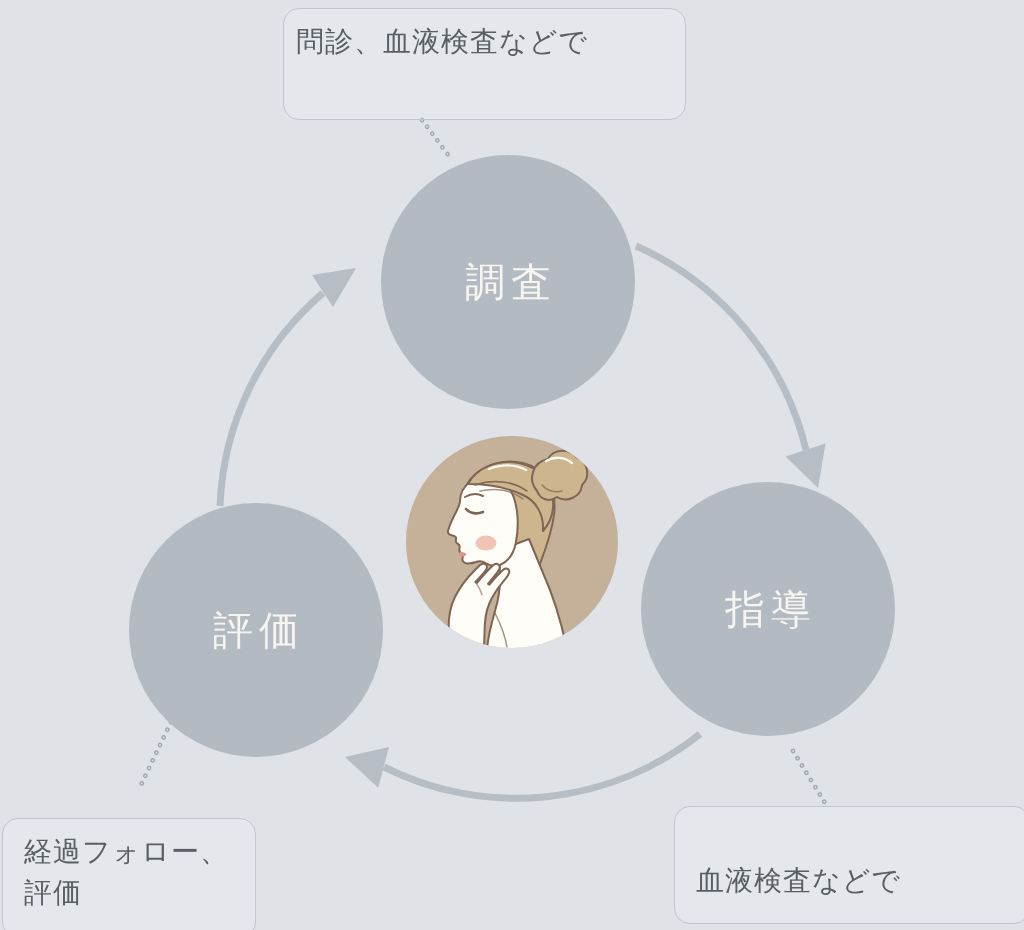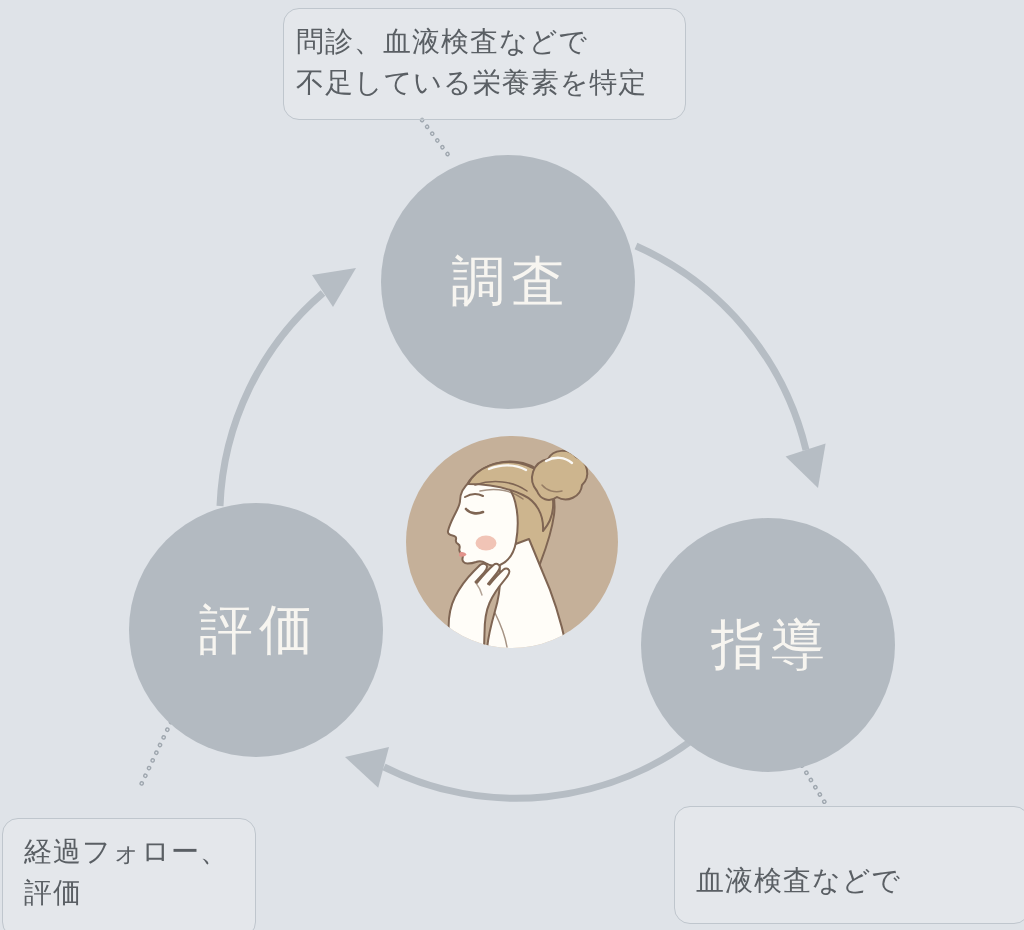--- a/index.html
+++ b/index.html
@@ -8,25 +8,25 @@
     position:relative; width:1024px; height:930px;
     background:#dfe3e8; overflow:hidden;
     font-family:"Liberation Sans","DejaVu Sans",sans-serif;
   }
   .connect-layer { position:absolute; left:0; top:0; width:1024px; height:930px; }
   .step-circle {
     position:absolute; width:254px; height:254px; border-radius:50%;
     background:#b3bac1; display:flex; align-items:center; justify-content:center;
   }
   #circle-survey     { left:381px; top:155px; }
-  #circle-guidance   { left:641px; top:518px; }
+  #circle-guidance   { left:641px; top:482px; }
   #circle-evaluation { left:129px; top:503px; }
   .step-label {
     font-family:"Liberation Serif","DejaVu Serif",serif;
-    font-size:54px; color:#f7f5f0; letter-spacing:6px; padding-left:6px;
+    font-size:40px; color:#f7f5f0; letter-spacing:6px; padding-left:6px;
     text-align:right; white-space:nowrap;
   }
   .center-circle {
     position:absolute; left:405px; top:435px; width:214px; height:214px;
   }
   .center-circle svg { display:block; width:214px; height:214px; }
   .callout {
     position:absolute; box-sizing:border-box;
     border:1px solid #bfc6cd; border-radius:16px;
     background:rgba(255,255,255,0.16);
@@ -65,21 +65,20 @@
       <g stroke="#dfe3e8" stroke-width="1.8" stroke-dasharray="0.1 8.4">
         <path d="M422,120 L452,160"></path>
         <path d="M171,722 L140,787"></path>
         <path d="M793,751 L827,806"></path>
       </g>
     </g>
   </svg>
 
   <div class="callout" id="callout-survey">
     <span>問診、血液検査などで</span><br>
-    <span>不足している栄養素を特定</span>
   </div>
   <div class="callout" id="callout-evaluation">
     <span>経過フォロー、</span><br>
     <span>評価</span>
   </div>
   <div class="callout" id="callout-guidance">
     <br>
     <span>血液検査などで</span>
   </div>
 

